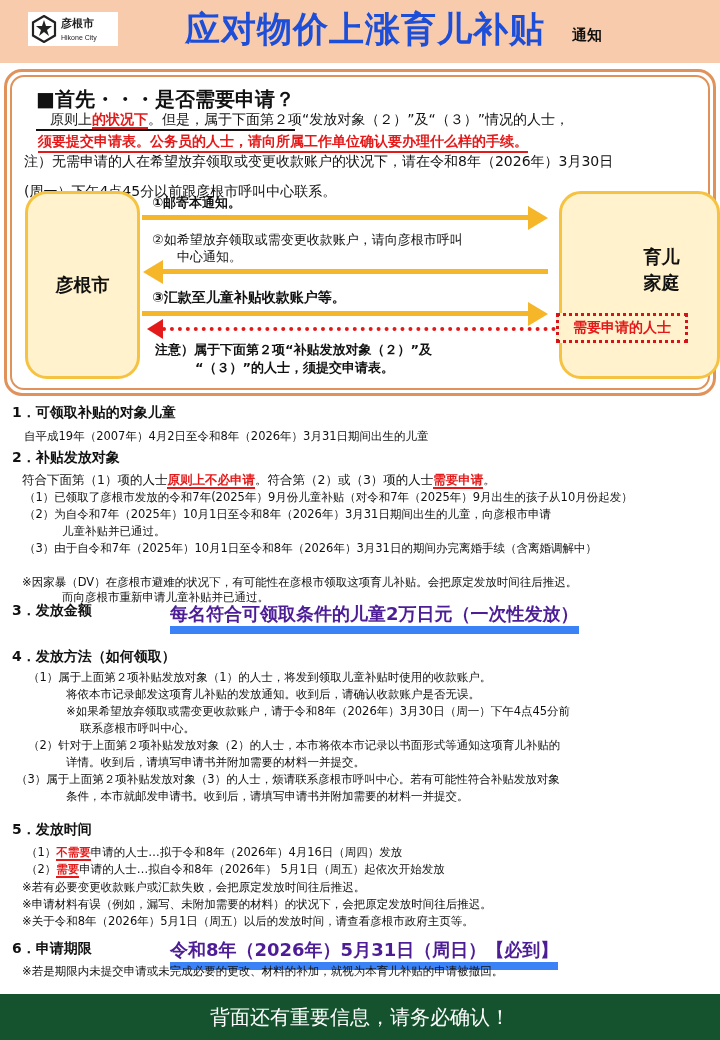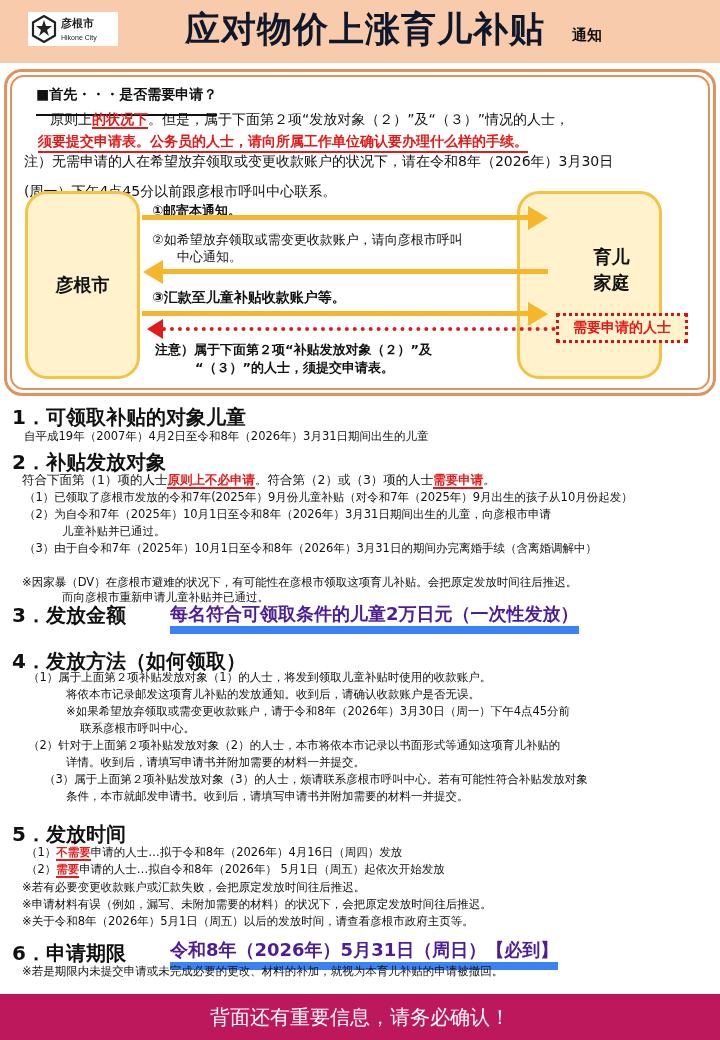--- a/index.html
+++ b/index.html
@@ -6,52 +6,52 @@
   html, body { width: 720px; height: 1040px; background: #ffffff; overflow: hidden; }
   body { font-family: "DejaVu Sans", "Liberation Sans", sans-serif; color: #111; position: relative; }
 
   
   .header { position: absolute; left: 0; top: 0; width: 720px; height: 63px; background: #f8cbad; }
   .logo { position: absolute; left: 28px; top: 12px; width: 90px; height: 34px; background: #fff; display: flex; align-items: center; padding-left: 3px; }
   .logo svg { width: 26px; height: 28px; }
   .logo .logo-text { margin-left: 4px; display: flex; flex-direction: column; line-height: 1; }
   .logo .logo-jp { font-size: 11px; font-weight: bold; color: #222; }
   .logo .logo-en { font-family: Liberation Sans, sans-serif; font-size: 7px; color: #222; margin-top: 5px; }
-  .title { position: absolute; left: 185px; top: 6px; font-size: 35px; font-weight: bold; color: #0f172a; letter-spacing: 1px; }
+  .title { position: absolute; left: 185px; top: 6px; font-size: 35px; font-weight: bold; color: #1d4ed8; letter-spacing: 1px; }
   .title-suffix { position: absolute; left: 572px; top: 26px; font-size: 15px; font-weight: bold; color: #111; }
 
   
   .intro-box { position: absolute; left: 4px; top: 69px; width: 712px; height: 327px; border: 3px solid #e0925a; border-radius: 18px; }
   .intro-inner { position: absolute; left: 3px; top: 3px; right: 3px; bottom: 3px; border: 2px solid #e0925a; border-radius: 14px; }
-  .intro-heading { position: absolute; left: 36px; top: 86px; font-size: 14px; font-weight: bold; border-bottom: 2px solid #111; padding-bottom: 10px; }
+  .intro-heading { position: absolute; left: 36px; top: 86px; font-size: 20px; font-weight: bold; border-bottom: 2px solid #111; padding-bottom: 16px; }
   .intro-line { position: absolute; font-size: 14px; white-space: nowrap; }
   .red-u { color: #e41a1a; font-weight: bold; border-bottom: 2px solid #e41a1a; }
 
   
   .node { position: absolute; background: #fff2cc; border: 3px solid #f5c242; border-radius: 22px; display: flex; align-items: center; justify-content: center; font-weight: bold; font-size: 18px; text-align: center; }
   .node-city { left: 25px; top: 191px; width: 115px; height: 188px; }
-  .node-family { left: 517px; top: 191px; width: 145px; height: 188px; flex-direction: column; padding-left: 44px; }
+  .node-family { left: 559px; top: 191px; width: 161px; height: 188px; flex-direction: column; padding-left: 44px; }
   .node-family .fam-label { line-height: 1.45; margin-top: -30px; }
   .need-box { position: absolute; left: 556px; top: 313px; width: 132px; height: 30px; border: 3px dotted #d4141a; color: #e41a1a; font-size: 14px; font-weight: bold; display: flex; align-items: center; justify-content: center; background: #fff2cc; }
   .arrow-line { position: absolute; height: 5px; background: #f5b62a; }
   .arrowhead-r { position: absolute; width: 0; height: 0; border-top: 12px solid transparent; border-bottom: 12px solid transparent; border-left: 20px solid #f5b62a; }
   .arrowhead-l { position: absolute; width: 0; height: 0; border-top: 12px solid transparent; border-bottom: 12px solid transparent; border-right: 20px solid #f5b62a; }
   .dot-line { position: absolute; height: 0; border-top: 4px dotted #e41a1a; }
   .arrowhead-red { position: absolute; width: 0; height: 0; border-top: 10px solid transparent; border-bottom: 10px solid transparent; border-right: 16px solid #e41a1a; }
   .diag-text { position: absolute; font-size: 13px; white-space: nowrap; line-height: 1.3; }
   .bold { font-weight: bold; }
 
   
-  .sec-h { position: absolute; left: 12px; font-size: 20px; font-weight: bold; white-space: nowrap; }
+  .sec-h { position: absolute; left: 12px; font-size: 14px; font-weight: bold; white-space: nowrap; }
   .sec-t { position: absolute; font-size: 12.5px; white-space: nowrap; line-height: 1.3; }
   .sec-s { position: absolute; font-size: 11.5px; white-space: nowrap; }
   .highlight-big { position: absolute; font-size: 18px; font-weight: bold; color: #4c1d95; border-bottom: 8px solid #3b82f6; white-space: nowrap; }
 
   
-  .footer { position: absolute; left: 0; top: 994px; width: 720px; height: 46px; background: #be185d; display: flex; align-items: center; justify-content: center; color: #fff; font-size: 20px; }
+  .footer { position: absolute; left: 0; top: 994px; width: 720px; height: 46px; background: #14532d; display: flex; align-items: center; justify-content: center; color: #fff; font-size: 20px; }
 </style>
 </head>
 <body>
 
 <div class="header">
   <div class="logo">
     <svg viewBox="0 0 26 28">
       <polygon points="13,1 24,7.5 24,20.5 13,27 2,20.5 2,7.5" fill="none" stroke="#222" stroke-width="2.2"></polygon>
       <polygon points="13,5 15,11 21,11 16,15 18,21 13,17 8,21 10,15 5,11 11,11" fill="#222"></polygon>
     </svg>
@@ -79,21 +79,21 @@
   <span>彦根市</span>
 </div>
 <div class="node node-family">
   <div class="fam-label">
     <div>育儿</div>
     <div>家庭</div>
   </div>
 </div>
 <div class="need-box">需要申请的人士</div>
 
-<div class="diag-text bold" style="left:152px; top:195px;margin-top:8px;">①邮寄本通知。</div>
+<div class="diag-text bold" style="left:152px; top:195px;">①邮寄本通知。</div>
 <div class="arrow-line" style="left:142px; top:215px; width:388px;"></div>
 <div class="arrowhead-r" style="left:528px; top:206px;"></div>
 
 <div class="diag-text" style="left:152px; top:232px;">②如希望放弃领取或需变更收款账户，请向彦根市呼叫</div>
 <div class="diag-text" style="left:177px; top:249px;">中心通知。</div>
 <div class="arrow-line" style="left:162px; top:269px; width:386px;"></div>
 <div class="arrowhead-l" style="left:143px; top:260px;"></div>
 
 <div class="diag-text bold" style="left:152px; top:288px; font-size:14px;">③汇款至儿童补贴收款账户等。</div>
 <div class="arrow-line" style="left:142px; top:311px; width:388px;"></div>
@@ -122,21 +122,21 @@
 <div class="sec-h" style="top:602px;">3．发放金额</div>
 <div class="highlight-big" style="left:170px; top:602px;">每名符合可领取条件的儿童2万日元（一次性发放）</div>
 
 <div class="sec-h" style="top:648px;">4．发放方法（如何领取）</div>
 <div class="sec-s" style="left:28px; top:670px;">（1）属于上面第２项补贴发放对象（1）的人士，将发到领取儿童补贴时使用的收款账户。</div>
 <div class="sec-s" style="left:66px; top:687px;">将依本市记录邮发这项育儿补贴的发放通知。收到后，请确认收款账户是否无误。</div>
 <div class="sec-s" style="left:66px; top:704px;">※如果希望放弃领取或需变更收款账户，请于令和8年（2026年）3月30日（周一）下午4点45分前</div>
 <div class="sec-s" style="left:80px; top:721px;">联系彦根市呼叫中心。</div>
 <div class="sec-s" style="left:28px; top:738px;">（2）针对于上面第２项补贴发放对象（2）的人士，本市将依本市记录以书面形式等通知这项育儿补贴的</div>
 <div class="sec-s" style="left:66px; top:755px;">详情。收到后，请填写申请书并附加需要的材料一并提交。</div>
-<div class="sec-s" style="left:44px; top:772px;">（3）属于上面第２项补贴发放对象（3）的人士，烦请联系彦根市呼叫中心。若有可能性符合补贴发放对象</div>
+<div class="sec-s" style="left:16px; top:772px;">（3）属于上面第２项补贴发放对象（3）的人士，烦请联系彦根市呼叫中心。若有可能性符合补贴发放对象</div>
 <div class="sec-s" style="left:66px; top:789px;">条件，本市就邮发申请书。收到后，请填写申请书并附加需要的材料一并提交。</div>
 
 <div class="sec-h" style="top:821px;">5．发放时间</div>
 <div class="sec-s" style="left:26px; top:845px;">
   <span>（1）</span><span class="red-u">不需要</span><span>申请的人士…拟于令和8年（2026年）4月16日（周四）发放</span>
 </div>
 <div class="sec-s" style="left:26px; top:862px;">
   <span>（2）</span><span class="red-u">需要</span><span>申请的人士…拟自令和8年（2026年） 5月1日（周五）起依次开始发放</span>
 </div>
 <div class="sec-s" style="left:22px; top:880px;">※若有必要变更收款账户或汇款失败，会把原定发放时间往后推迟。</div>

